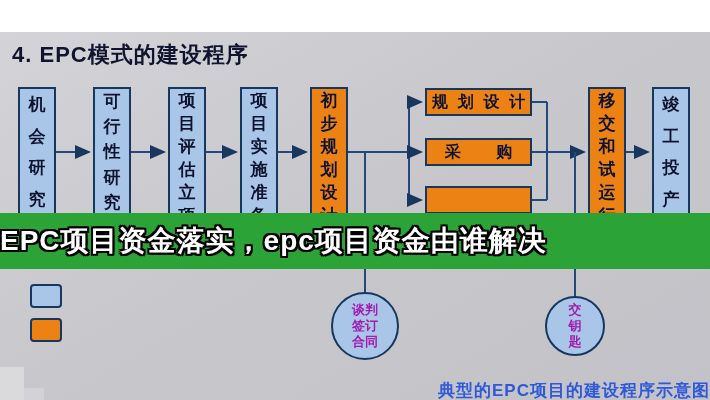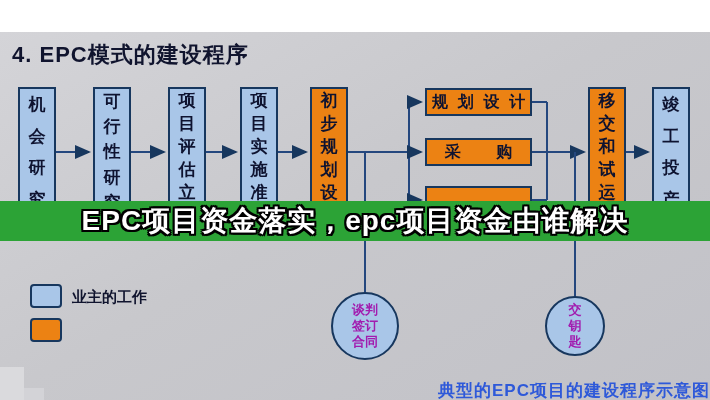--- a/index.html
+++ b/index.html
@@ -12,22 +12,22 @@
            color:#10142e; letter-spacing:1px; z-index:2; }
   svg.wires { position:absolute; left:0; top:0; z-index:1; }
   .box { position:absolute; border:2px solid #17375e; display:flex; z-index:2;
          font-weight:bold; color:#0e1330; }
   .vbox { flex-direction:column; justify-content:space-around; align-items:center;
           width:38px; height:130px; top:55px; font-size:17px; }
   .hbox { flex-direction:row; justify-content:space-around; align-items:center;
           left:425px; width:107px; height:28px; font-size:16px; }
   .owner { background:#a9c6e8; }
   .contractor { background:#ec8213; }
-  .banner { position:absolute; left:0; top:169px; width:710px; height:40px;
-            background:#2ca336; z-index:5; display:flex; align-items:center; justify-content:center; }
+  .banner { position:absolute; left:0; top:181px; width:710px; height:56px;
+            background:#2ca336; z-index:5; display:flex; align-items:center; justify-content:flex-start; }
   .banner span { font-size:28px; font-weight:bold; color:#ffffff; letter-spacing:1px; white-space:nowrap;
                  text-shadow:-2px -2px 0 #000, 2px -2px 0 #000, -2px 2px 0 #000, 2px 2px 0 #000,
                              -2px 0 0 #000, 2px 0 0 #000, 0 -2px 0 #000, 0 2px 0 #000; }
   .legend-swatch { position:absolute; left:30px; width:32px; height:24px;
                    border:2px solid #17375e; border-radius:4px; z-index:2; }
   .legend-label { position:absolute; left:72px; font-size:15px; font-weight:bold;
                   color:#10142e; z-index:2; }
   .milestone { position:absolute; border-radius:50%; background:#a9c6e8; border:2px solid #17375e;
                display:flex; align-items:center; justify-content:center; text-align:center;
                font-weight:bold; font-size:13px; line-height:1.25; color:#a21caf;
@@ -136,21 +136,20 @@
       <span>工</span>
       <span>投</span>
       <span>产</span>
     </div>
 
   <div class="banner">
     <span>EPC项目资金落实，epc项目资金由谁解决</span>
   </div>
 
   <div class="legend-swatch owner" style="top:252px"></div>
-  <div class="legend-label" style="top:256px">业主的工作</div>
   <div class="legend-swatch contractor" style="top:286px"></div>
 
   <div class="milestone" style="left:331px; top:260px; width:68px; height:68px;">谈判
 签订
 合同</div>
   <div class="milestone" style="left:545px; top:264px; width:60px; height:60px;">交
 钥
 匙</div>
 
   <div class="caption">典型的EPC项目的建设程序示意图</div>

